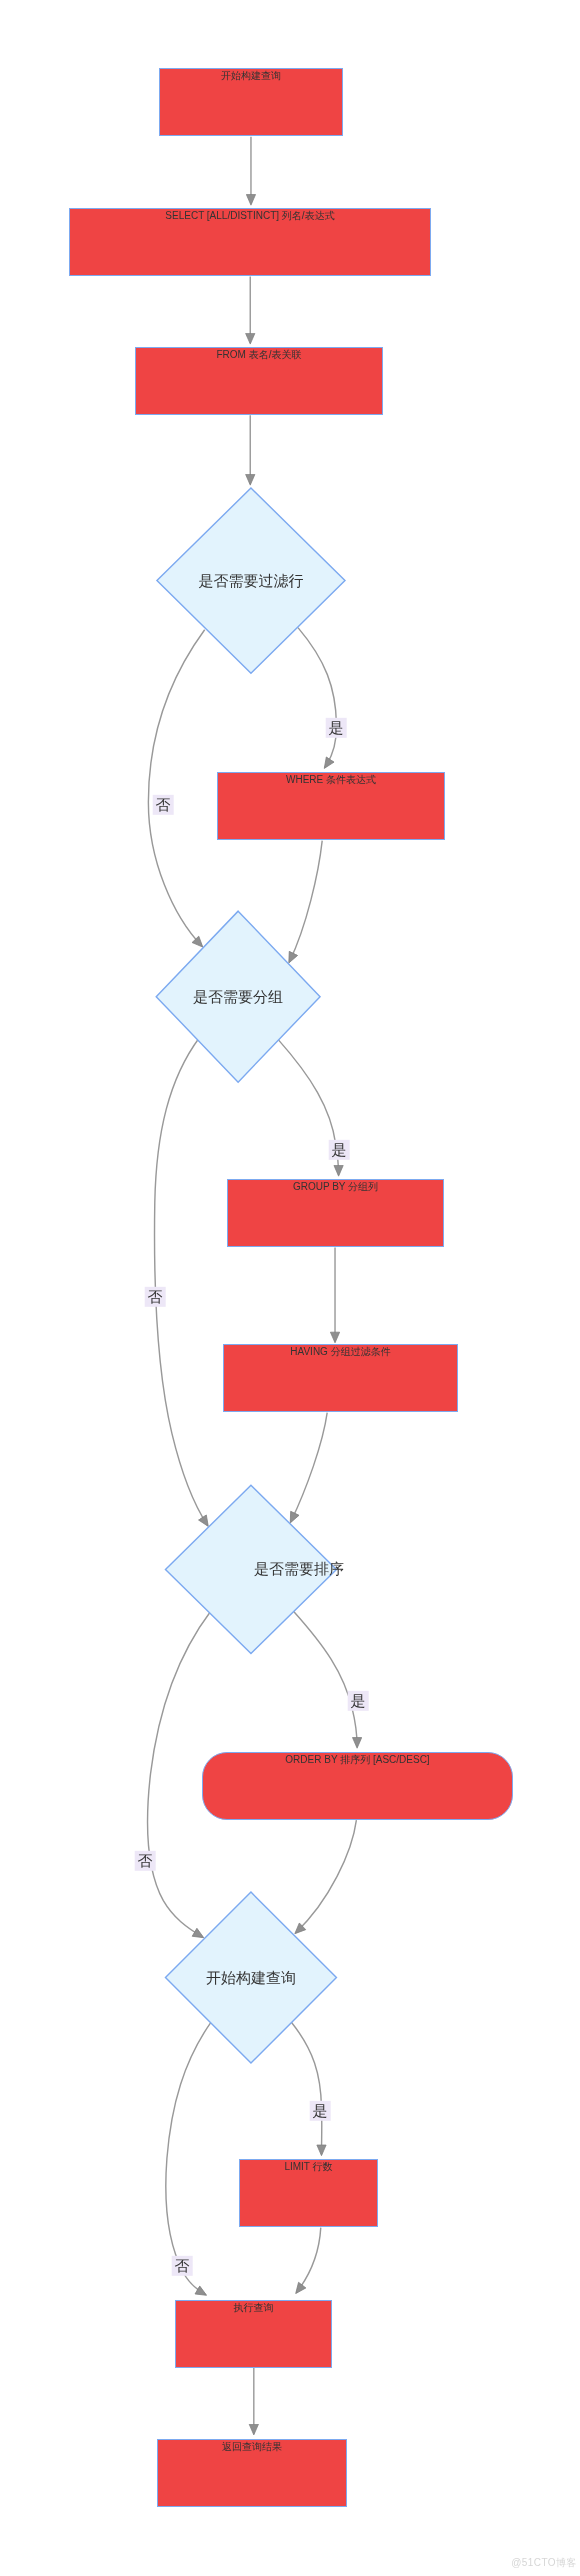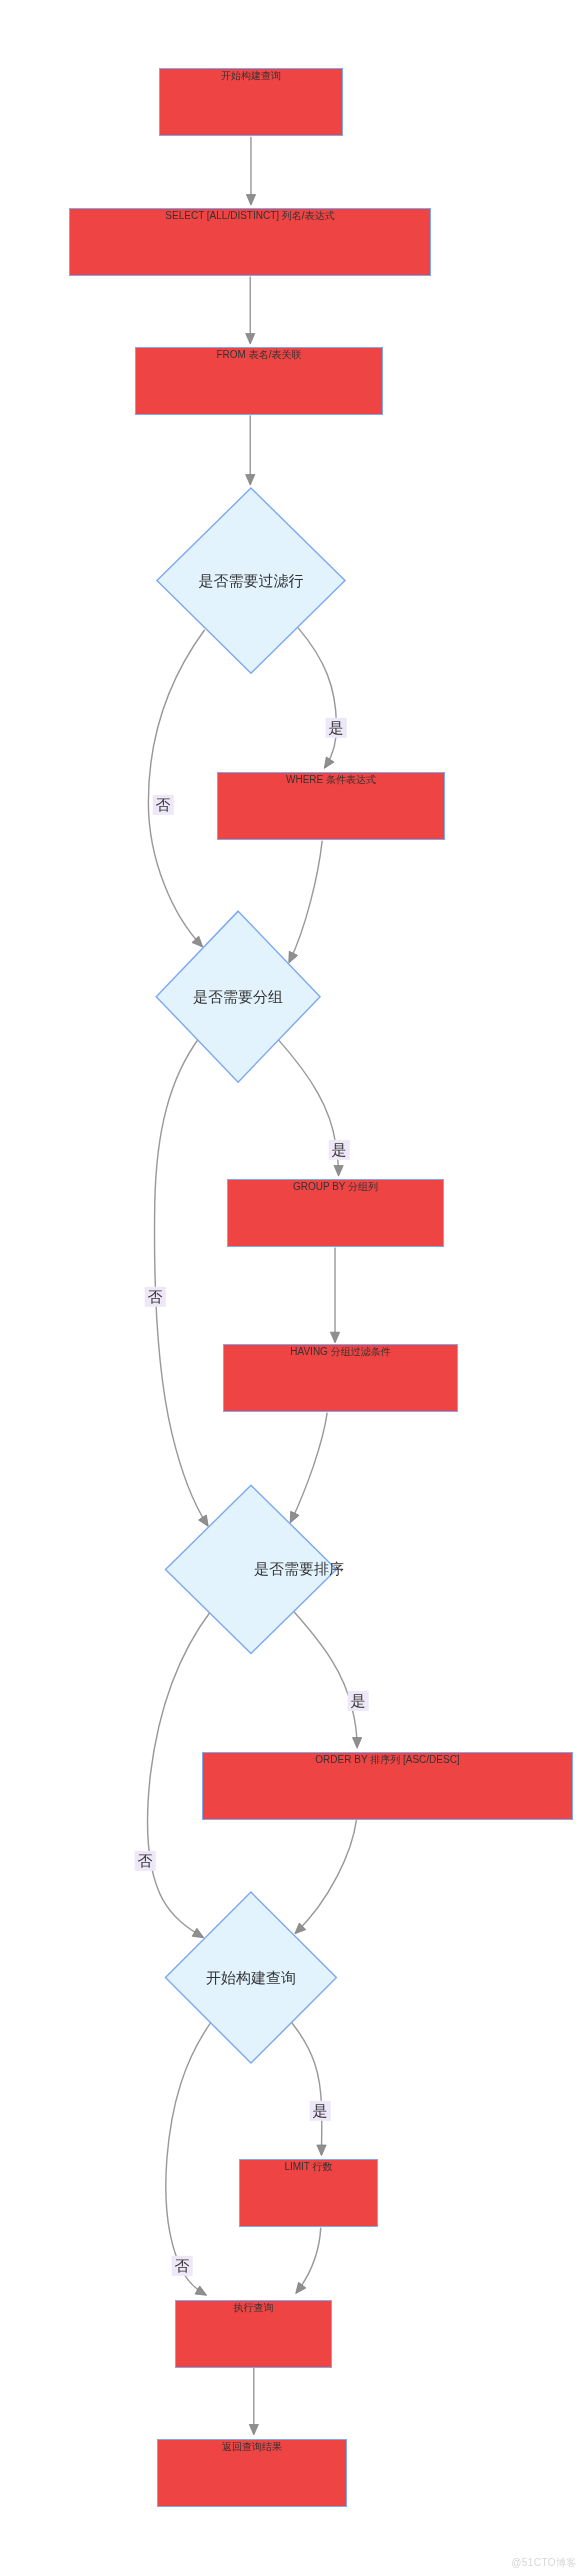--- a/index.html
+++ b/index.html
@@ -79,21 +79,21 @@
 </div>
 <div class="node" style="left:217px;top:772px;width:228px;height:68px;">
   <span>WHERE 条件表达式</span>
 </div>
 <div class="node" style="left:227px;top:1179px;width:217px;height:68px;">
   <span>GROUP BY 分组列</span>
 </div>
 <div class="node" style="left:210px;top:1344px;width:235px;height:68px;margin-left:13px;">
   <span>HAVING 分组过滤条件</span>
 </div>
-<div class="node" style="left:202px;top:1752px;width:371px;height:68px;">
+<div class="node" style="left:202px;top:1752px;width:311px;height:68px;border-radius:25px;">
   <span>ORDER BY 排序列 [ASC/DESC]</span>
 </div>
 <div class="node" style="left:239px;top:2159px;width:139px;height:68px;">
   <span>LIMIT 行数</span>
 </div>
 <div class="node" style="left:175px;top:2300px;width:157px;height:68px;">
   <span>执行查询</span>
 </div>
 <div class="node" style="left:157px;top:2439px;width:190px;height:68px;">
   <span>返回查询结果</span>

